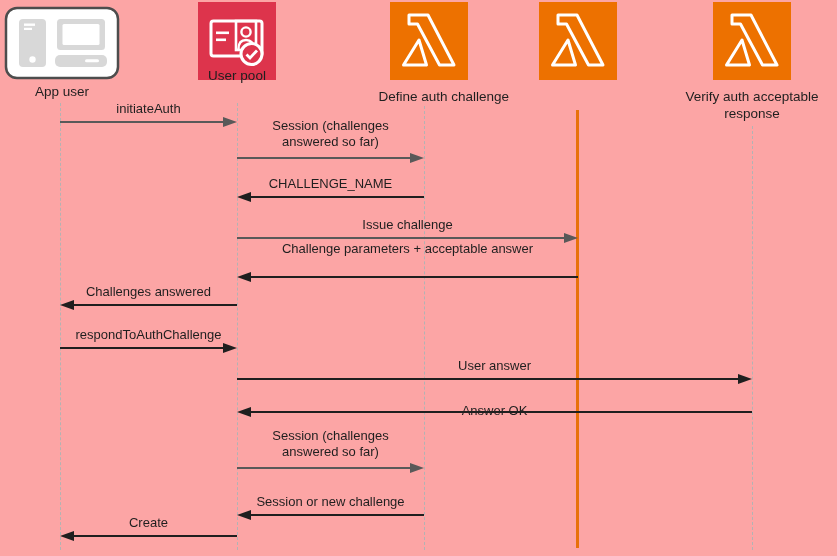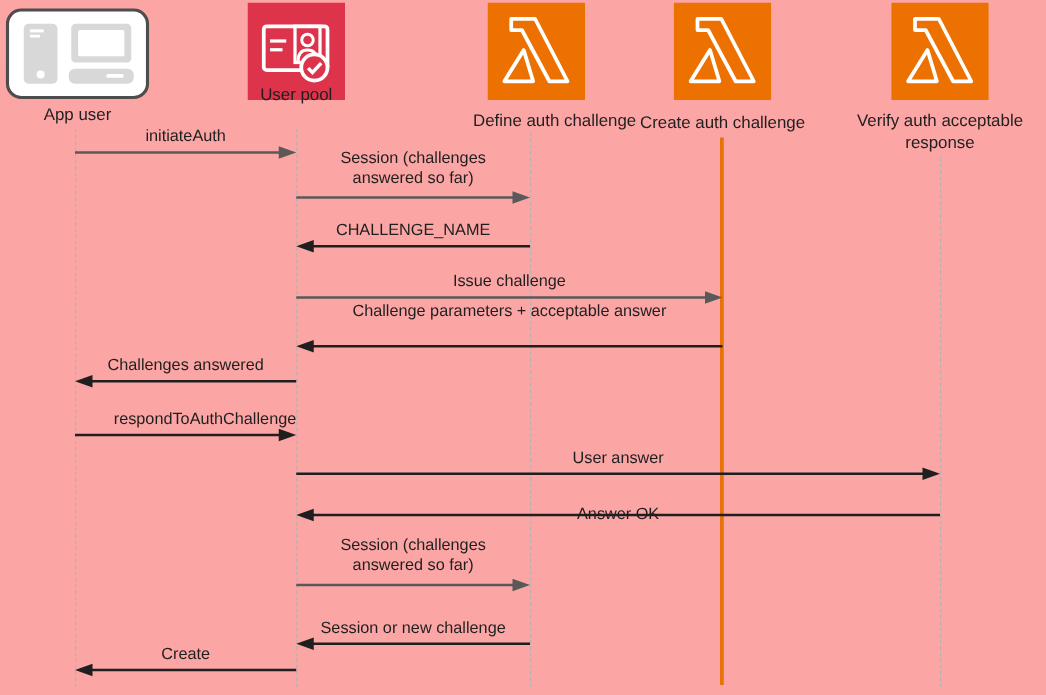--- a/index.html
+++ b/index.html
@@ -68,21 +68,20 @@
   </svg>
   <svg class="icon" id="icon-verify" width="78" height="78" viewBox="0 0 78 78">
     <rect width="78" height="78" fill="#ED7100"></rect>
     <path d="M19 13 L38 13 L64 63 L49.5 63 L27.5 22 L19 22 Z" fill="none" stroke="#ffffff" stroke-width="3" stroke-linejoin="round"></path>
     <path d="M29 38 L36.5 63 L13.5 63 Z" fill="none" stroke="#ffffff" stroke-width="3" stroke-linejoin="round"></path>
   </svg>
 
   <div class="actor-label" id="lbl-app">App user</div>
   <div class="actor-label" id="lbl-pool">User pool</div>
   <div class="actor-label" id="lbl-define">Define auth challenge</div>
-  <div class="actor-label" id="lbl-create">Create auth challenge</div>
   <div class="actor-label" id="lbl-verify">Verify auth acceptable response</div>
 
   <div class="lifeline" id="ll-app"></div>
   <div class="lifeline" id="ll-pool"></div>
   <div class="lifeline" id="ll-define"></div>
   <div class="lifeline" id="ll-create"></div>
   <div class="lifeline" id="ll-verify"></div>
 
   <div id="messages">
       <div>
@@ -109,21 +108,21 @@
         <div class="msg-label" style="left: 237px; width: 341px; top: 241px;">Challenge parameters + acceptable answer</div>
         <div class="msg-line" style="left: 249px; width: 329px; top: 276.25px; height: 1.5px; background: rgb(31, 31, 31);"></div>
         <div class="msg-head" style="left: 237px; top: 271.5px; border-width: 5.5px 14px 5.5px 0px; border-color: transparent rgb(31, 31, 31) transparent transparent;"></div>
       </div>
       <div>
         <div class="msg-label" style="left: 60px; width: 177px; top: 284px;">Challenges answered</div>
         <div class="msg-line" style="left: 72px; width: 165px; top: 304.25px; height: 1.5px; background: rgb(31, 31, 31);"></div>
         <div class="msg-head" style="left: 60px; top: 299.5px; border-width: 5.5px 14px 5.5px 0px; border-color: transparent rgb(31, 31, 31) transparent transparent;"></div>
       </div>
       <div>
-        <div class="msg-label" style="left: 60px; width: 177px; top: 327px; text-align: right;">respondToAuthChallenge</div>
+        <div class="msg-label" style="left: 60px; width: 177px; top: 327px;">respondToAuthChallenge</div>
         <div class="msg-line" style="left: 60px; width: 165px; top: 347.25px; height: 1.5px; background: rgb(31, 31, 31);"></div>
         <div class="msg-head" style="left: 223px; top: 342.5px; border-width: 5.5px 0px 5.5px 14px; border-color: transparent transparent transparent rgb(31, 31, 31);"></div>
       </div>
       <div>
         <div class="msg-label" style="left: 237px; width: 515px; top: 358px;">User answer</div>
         <div class="msg-line" style="left: 237px; width: 503px; top: 378.25px; height: 1.5px; background: rgb(31, 31, 31);"></div>
         <div class="msg-head" style="left: 738px; top: 373.5px; border-width: 5.5px 0px 5.5px 14px; border-color: transparent transparent transparent rgb(31, 31, 31);"></div>
       </div>
       <div>
         <div class="msg-label" style="left: 237px; width: 515px; top: 403px;">Answer OK</div>

